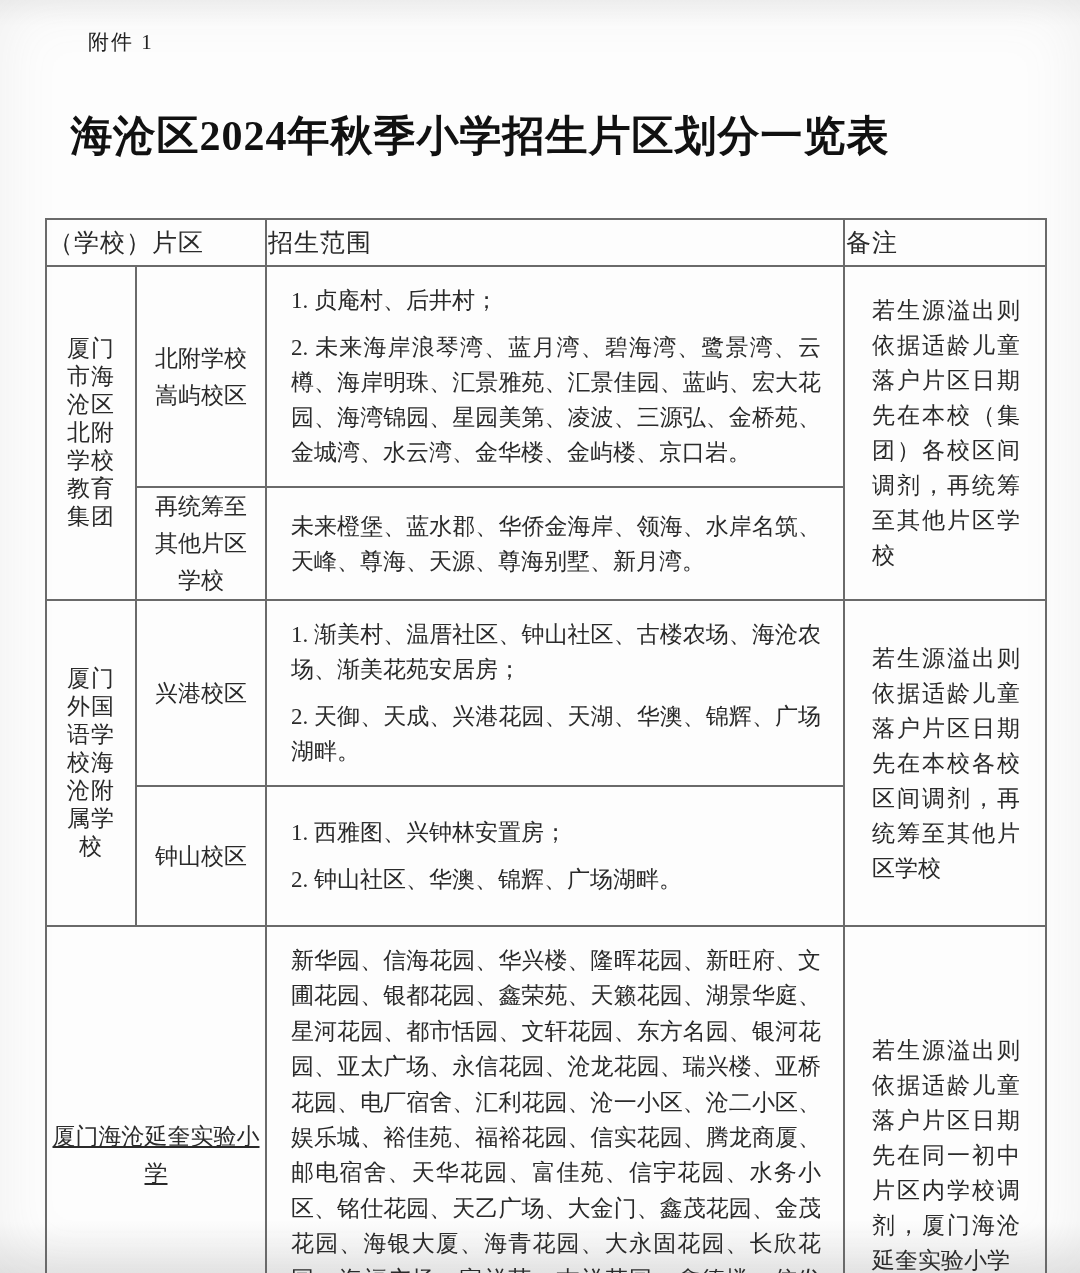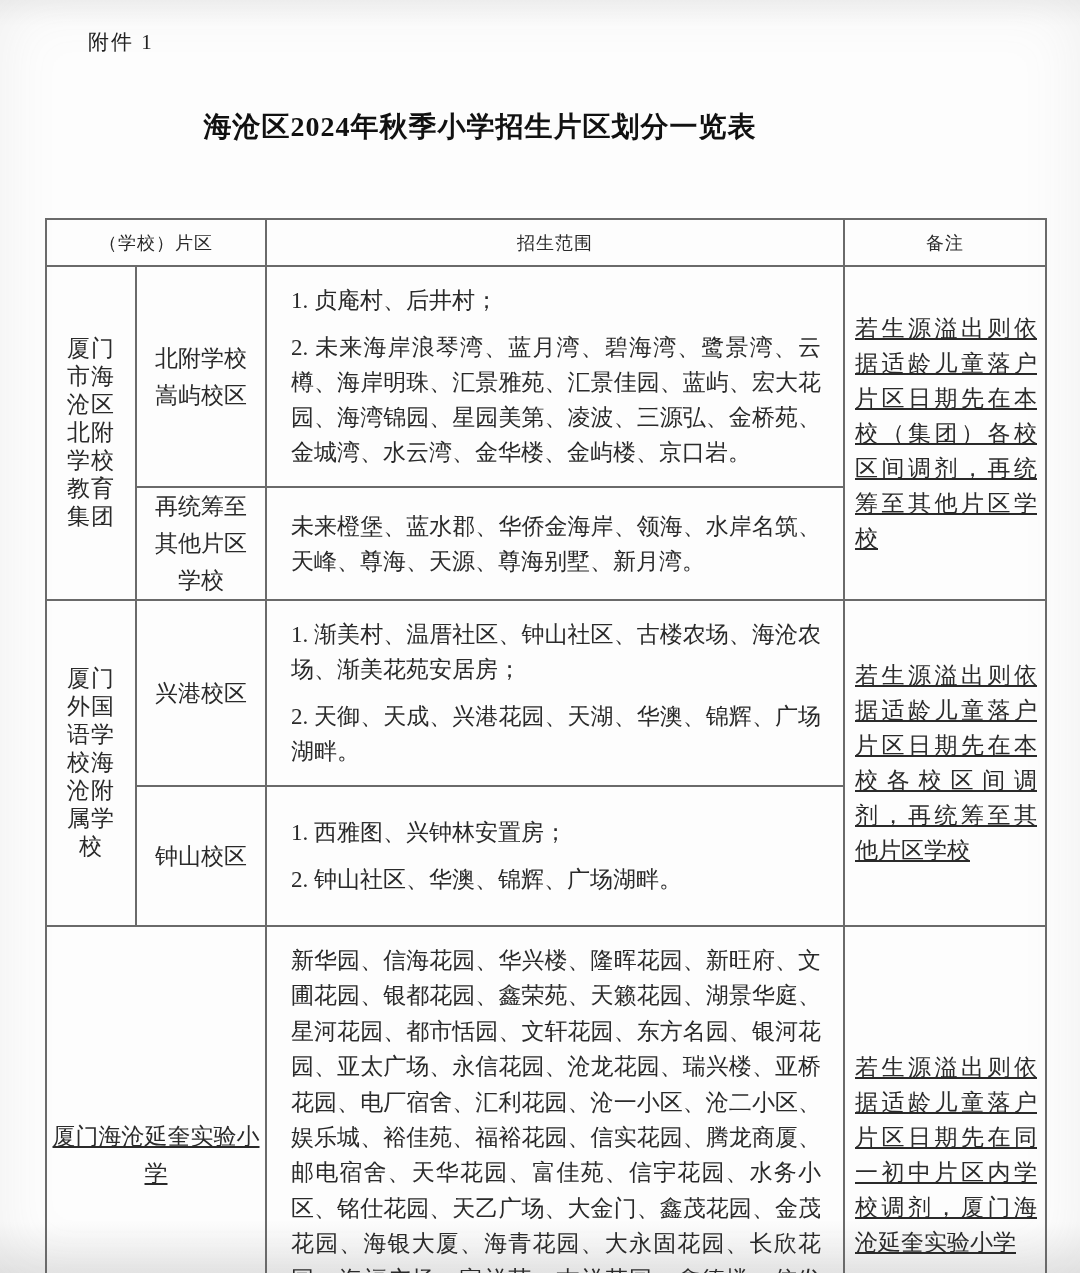--- a/index.html
+++ b/index.html
@@ -27,21 +27,21 @@
     letter-spacing: 2px;
     color: #222;
   }
   .title {
     position: absolute;
     left: 0;
     top: 108px;
     width: 960px;
     margin: 0;
     text-align: center;
-    font-size: 28px;
+    font-size: 42px;
     font-weight: bold;
     letter-spacing: 1px;
     color: #111;
   }
   table.district-table {
     position: absolute;
     left: 45px;
     top: 218px;
     width: 1000px;
     border-collapse: collapse;
@@ -58,21 +58,21 @@
   col.c1b { width: 130px; }
   col.c2  { width: 578px; }
   col.c3  { width: 202px; }
   tr.hrow  { height: 47px; }
   tr.row1  { height: 182px; }
   tr.row2  { height: 98px; }
   tr.row3  { height: 117px; }
   tr.row4  { height: 140px; }
   tr.row5  { height: 320px; }
   tr.row6  { height: 135px; }
-  th.hcell { text-align: center; font-size: 18px; letter-spacing: 1px; }
+  th.hcell { text-align: left; font-size: 25px; letter-spacing: 1px; }
   td.name-cell { text-align: center; padding: 0; }
   td.name-cell .narrow {
     width: 50px;
     margin: 0 auto;
     line-height: 28px;
     letter-spacing: 1px;
     text-align: center;
     word-break: break-all;
   }
   td.campus-cell { text-align: center; padding: 0 16px; }
@@ -90,25 +90,24 @@
   td.scope-cell { padding: 4px 10px 4px 12px; }
   td.scope-cell p {
     margin: 12px;
     line-height: 35px;
     text-align: justify;
     word-break: break-all;
   }
   tr.row5 td.scope-cell p { line-height: 35.4px; }
   td.remark-cell { padding: 4px 8px 4px 10px; }
   td.remark-cell p {
-    margin: 0;
+    margin: 17px;
     line-height: 35px;
     text-align: justify;
     word-break: break-all;
-    text-decoration: underline;
   }
 </style>
 </head>
 <body>
 
 <div class="page">
 
   <div class="attachment">附件 1</div>
 
   <h1 class="title">海沧区2024年秋季小学招生片区划分一览表</h1>

